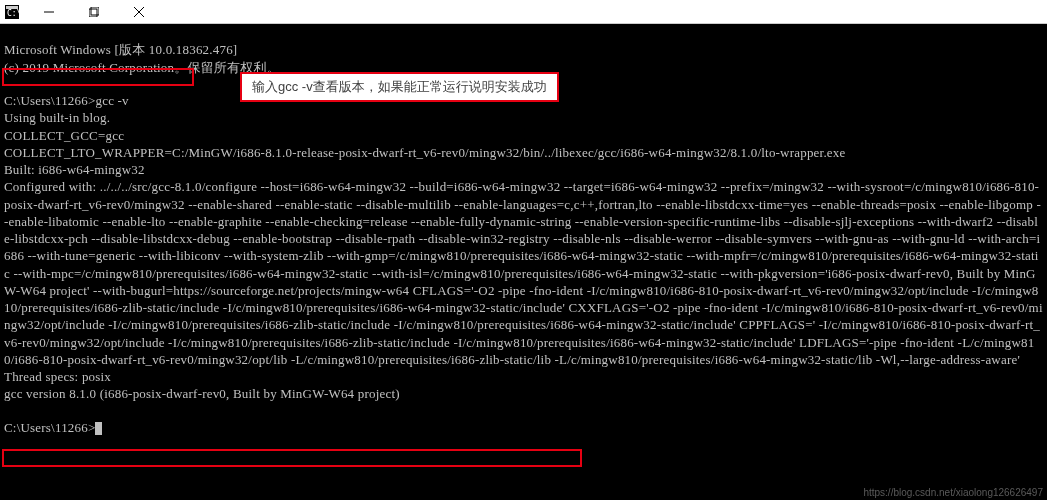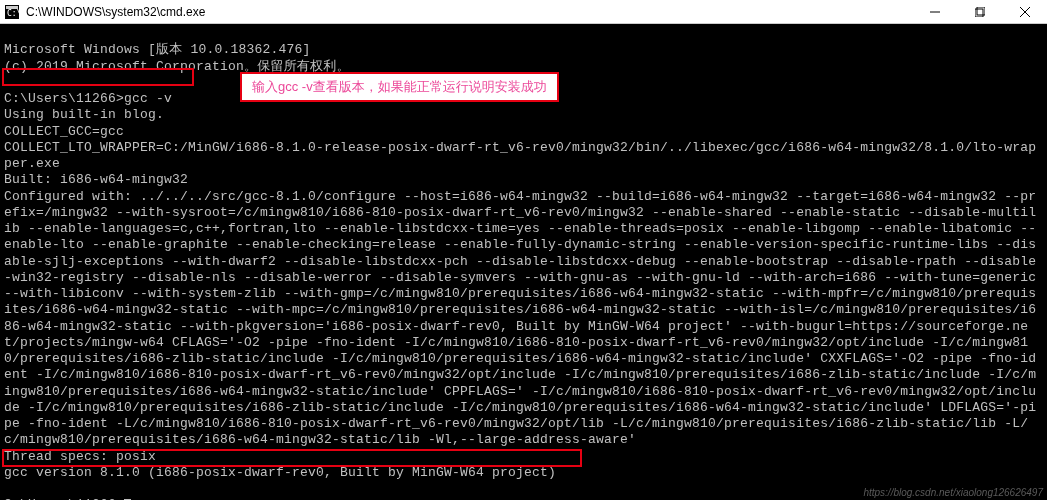--- a/index.html
+++ b/index.html
@@ -53,37 +53,37 @@
     color: #c0c0c0;
     padding: 2px 4px;
     line-height: 1.25;
     font-size: 13px;
     letter-spacing: 0.2px;
     white-space: pre-wrap;
     word-break: break-all;
     height: calc(500px - 24px);
     overflow: hidden;
   }
-  .line { white-space: pre-wrap; word-break: break-all; }
+  .line { white-space: pre-wrap; word-break: break-all; font-family: Liberation Serif, serif; }
   .annotation-box-1 {
     position: absolute;
     border: 2px solid #e60012;
     top: 68px;
     left: 2px;
     width: 192px;
     height: 18px;
     pointer-events: none;
   }
   .annotation-callout {
     position: absolute;
     top: 72px;
     left: 240px;
     background: #fff;
     border: 2px solid #e60012;
-    color: #ec4899;
+    color: #404040;
     font-family: "Microsoft YaHei","SimSun",sans-serif;
     font-size: 13px;
     padding: 4px 10px;
     white-space: nowrap;
   }
   .annotation-box-2 {
     position: absolute;
     border: 2px solid #e60012;
     top: 449px;
     left: 2px;
@@ -92,42 +92,40 @@
     pointer-events: none;
   }
   .watermark {
     position: absolute;
     right: 4px;
     bottom: 2px;
     color: #6a6a6a;
     font-family: "Segoe UI", sans-serif;
     font-size: 10px;
     opacity: 0.85;
-    font-style: italic;
   }
   .cursor-block {
     display: inline-block;
     width: 7px;
     height: 13px;
     background: #c0c0c0;
     vertical-align: text-bottom;
   }
 </style>
 </head>
 <body>
 
 <div class="titlebar">
   <span class="titlebar-icon">
     <svg width="14" height="14" viewBox="0 0 14 14">
         <rect x="0" y="0" width="14" height="14" fill="#000"></rect>
         <rect x="1" y="1" width="12" height="3" fill="#ccc"></rect>
         <text x="2" y="11" font-size="8" fill="#fff" font-family="monospace">C:\</text>
       </svg>
   </span>
-  <span class="titlebar-text">C:\WINDOWS\system32\cmd.exe</span>
   <div class="window-controls">
     <div class="control-btn">
       <svg width="10" height="10" viewBox="0 0 10 10">
           <line x1="0" y1="5" x2="10" y2="5" stroke="#000" stroke-width="1"></line>
         </svg>
     </div>
     <div class="control-btn">
       <svg width="10" height="10" viewBox="0 0 10 10">
           <rect x="0" y="2" width="8" height="8" fill="none" stroke="#000" stroke-width="1"></rect>
           <rect x="2" y="0" width="8" height="8" fill="none" stroke="#000" stroke-width="1"></rect>

